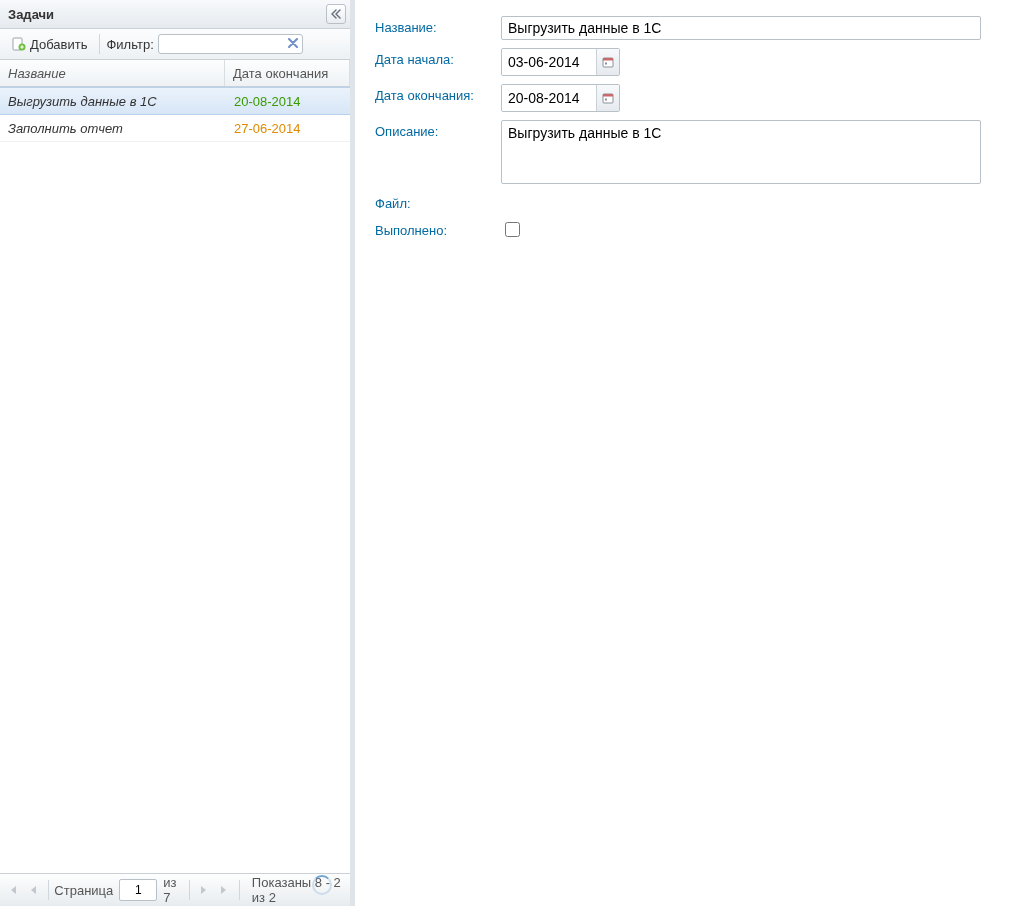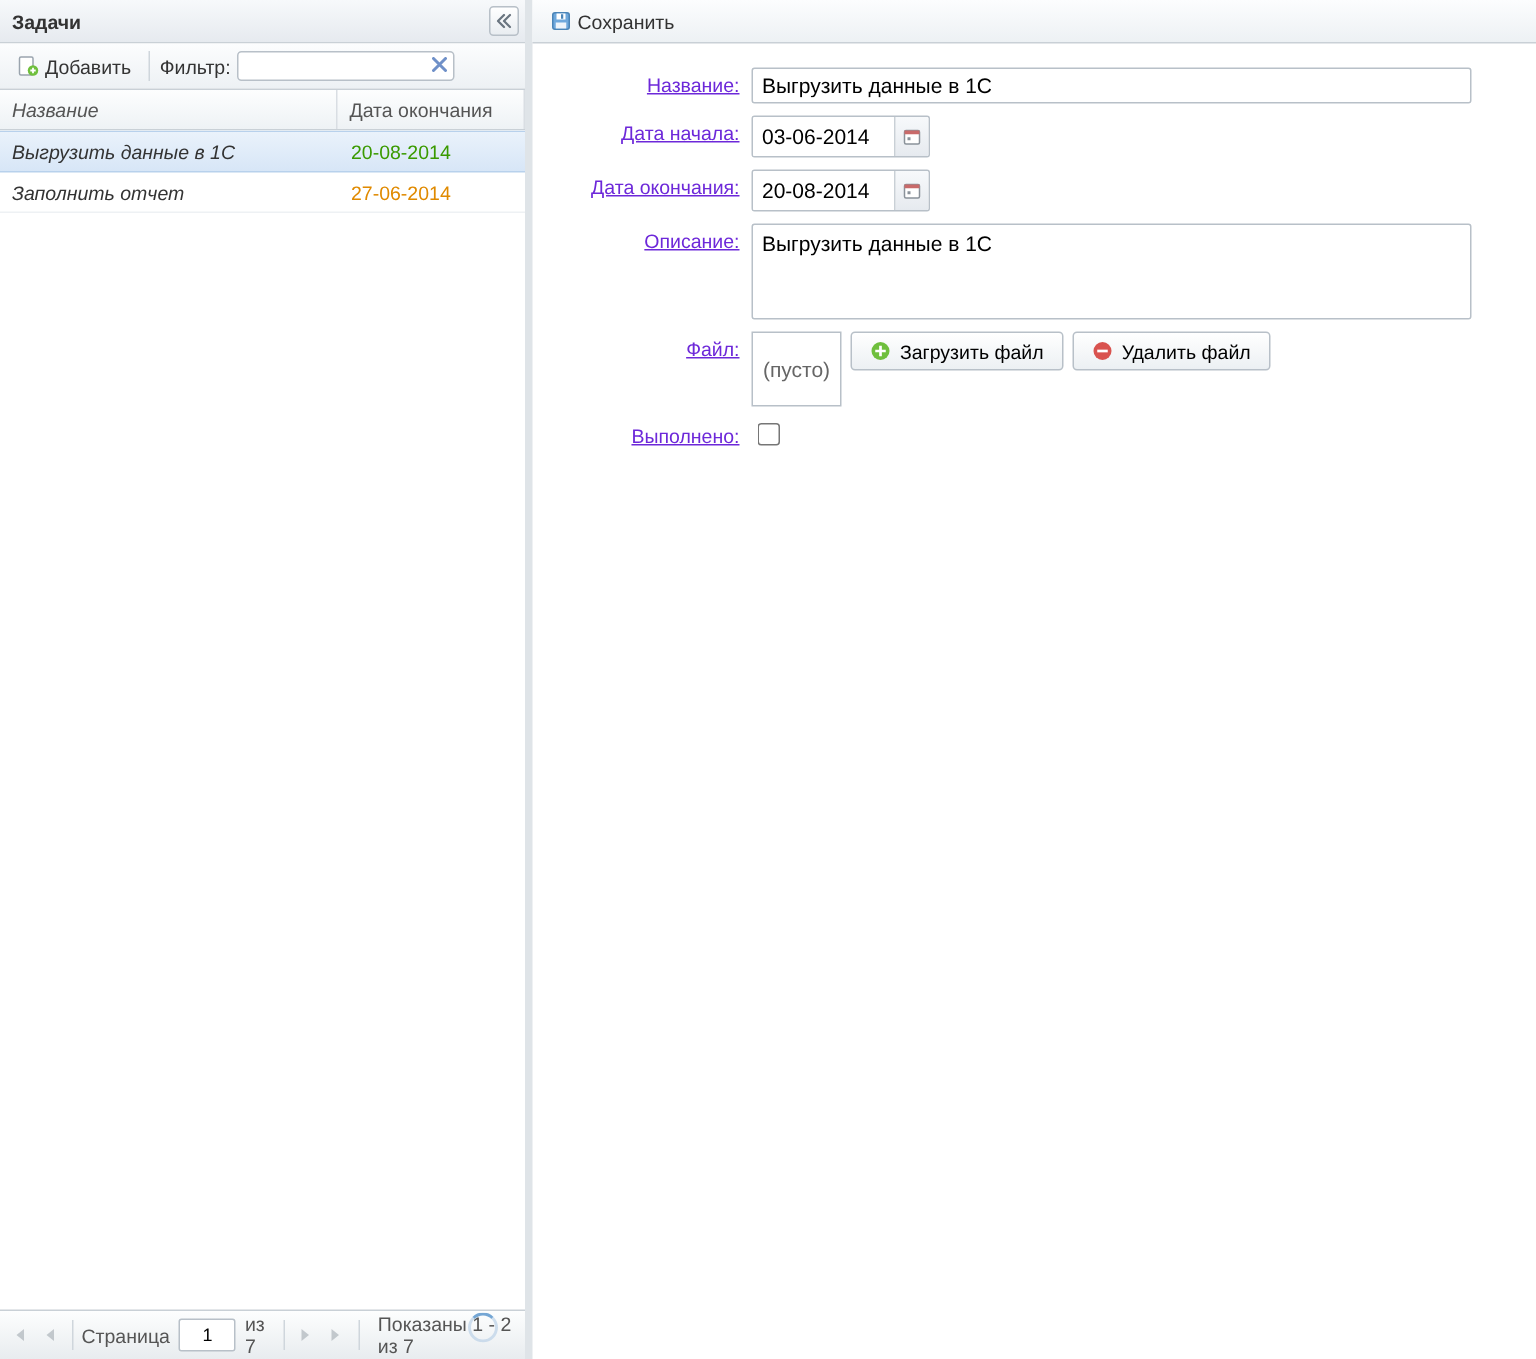--- a/index.html
+++ b/index.html
@@ -209,25 +209,23 @@
   .form {
     padding: 16px 20px;
   }
   .form-row {
     display:flex;
     align-items:flex-start;
     margin-bottom: 8px;
   }
   .form-label {
     width: 118px;
-    text-align:right;
     padding-right:8px;
     padding-top:4px;
-    color:#6d28d9;
-    text-decoration:underline;
+    color:#0369a1;
   }
   .form-field {
     flex:1;
     display:flex;
     align-items:flex-start;
     gap:6px;
   }
   .txt-input {
     width: 480px;
     height:24px;
@@ -377,38 +375,27 @@
             <path d="M2 2 L7 6 L2 10 Z" fill="#6a7580"></path>
           </svg>
       </div>
       <div class="pg-btn disabled">
         <svg width="12" height="12" viewBox="0 0 12 12">
             <path d="M9 2 V10 M3 2 L8 6 L3 10 Z" fill="#6a7580"></path>
           </svg>
       </div>
       <div class="pg-sep"></div>
       <span class="pg-status">
-        <span>Показаны 1 - 2 из 7</span>
+        <span>Показаны 8 - 2 из 2</span>
         <span class="spinner"></span>
       </span>
     </div>
   </div>
 
   <div class="right-panel">
-    <div class="right-toolbar">
-      <div class="tb-btn">
-        <svg width="14" height="14" viewBox="0 0 14 14">
-          <rect x="1.5" y="1.5" width="11" height="11" rx="1.5" fill="#6fa8dc" stroke="#4a84b7"></rect>
-          <rect x="4" y="2" width="6" height="4" fill="#fff"></rect>
-          <rect x="7" y="2.5" width="1.5" height="3" fill="#4a84b7"></rect>
-          <rect x="3.5" y="8" width="7" height="4" fill="#eef4fa"></rect>
-        </svg>
-        <span>Сохранить</span>
-      </div>
-    </div>
 
     <div class="form">
       <div class="form-row">
         <div class="form-label">Название:</div>
         <div class="form-field">
           <input class="txt-input" value="Выгрузить данные в 1С" style="">
         </div>
       </div>
 
       <div class="form-row">
@@ -445,37 +432,20 @@
 
       <div class="form-row">
         <div class="form-label">Описание:</div>
         <div class="form-field">
           <textarea class="textarea" style="">Выгрузить данные в 1С</textarea>
         </div>
       </div>
 
       <div class="form-row">
         <div class="form-label">Файл:</div>
-        <div class="form-field">
-          <div class="file-box">(пусто)</div>
-          <button type="button" class="action-btn">
-            <svg width="14" height="14" viewBox="0 0 14 14">
-                <circle cx="7" cy="7" r="6" fill="#6fbf3d"></circle>
-                <path d="M7 3.5 V10.5 M3.5 7 H10.5" stroke="#fff" stroke-width="1.8"></path>
-              </svg>
-            <span>Загрузить файл</span>
-          </button>
-          <button type="button" class="action-btn">
-            <svg width="14" height="14" viewBox="0 0 14 14">
-                <circle cx="7" cy="7" r="6" fill="#d9534f"></circle>
-                <rect x="3.5" y="6.1" width="7" height="1.8" fill="#fff"></rect>
-              </svg>
-            <span>Удалить файл</span>
-          </button>
-        </div>
       </div>
 
       <div class="form-row">
         <div class="form-label">Выполнено:</div>
         <div class="form-field">
           <input type="checkbox" class="chk" style="">
         </div>
       </div>
     </div>
   </div>

